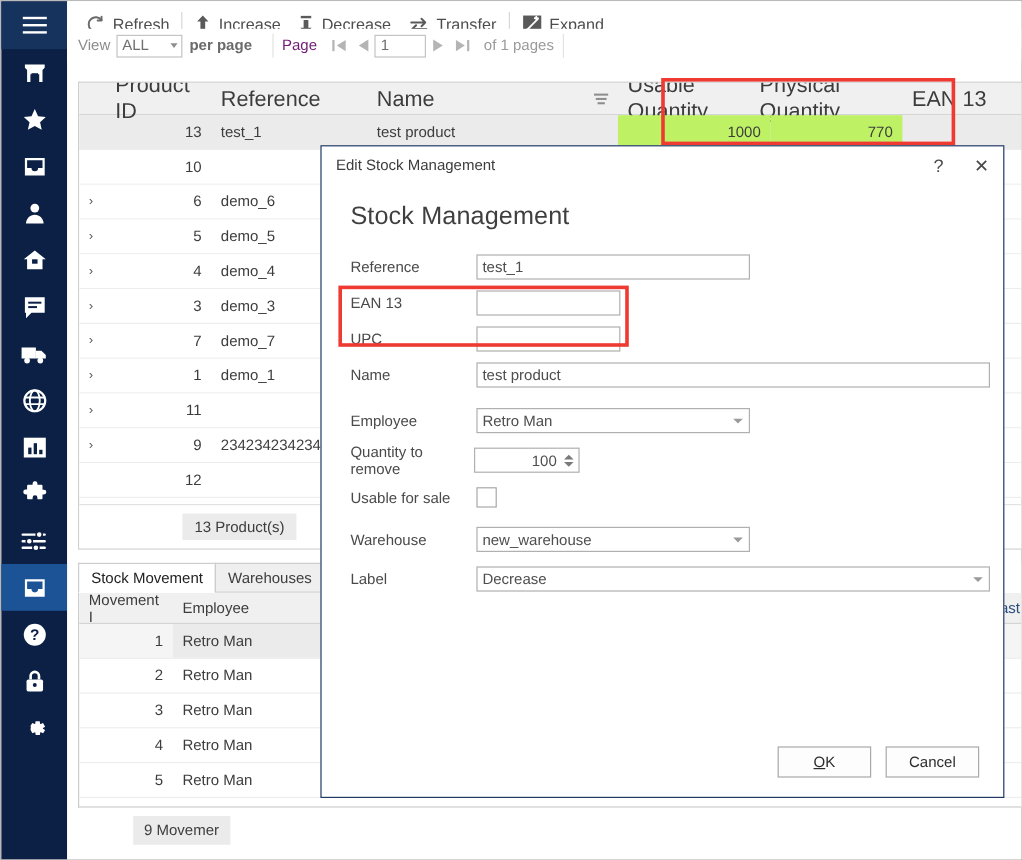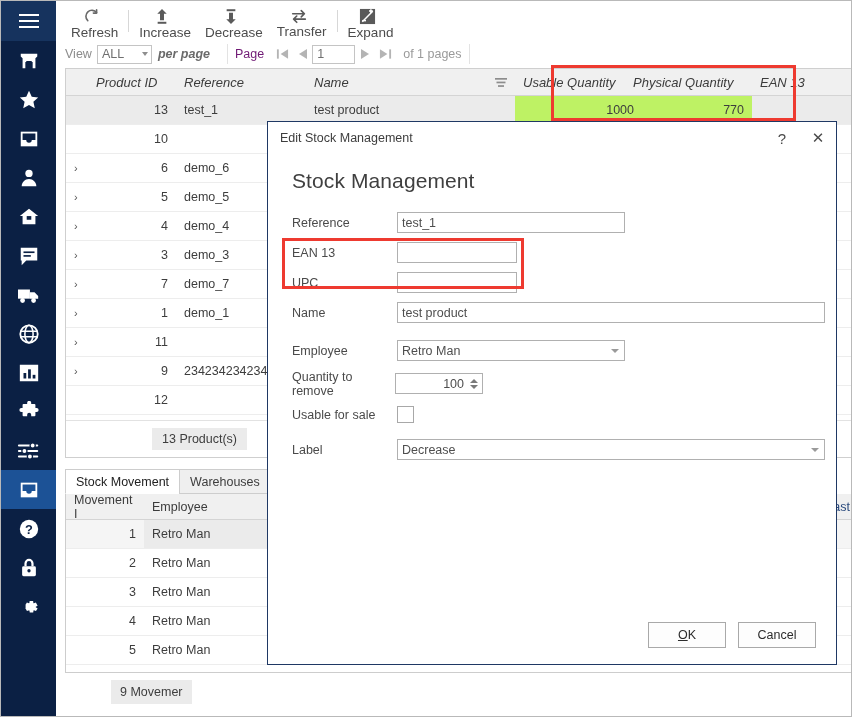--- a/index.html
+++ b/index.html
@@ -49,51 +49,50 @@
     width: 797px; height: 39px;
     background: #ffffff;
     display: flex; align-items: center;
     padding-left: 8px;
   }
   .tb-btn {
     display: flex; align-items: center;
     height: 26px; padding: 0 7px;
     color: #4d4d4d; font-size: 13.5px;
     cursor: default;
-    flex-direction: column;
   }
   .tb-btn .ic { margin-right: 6px; display: flex; align-items: center; }
   .tb-sep {
     width: 1px; height: 22px; background: #d7d7d7; margin: 0 3px;
   }
 
   
   #viewbar {
-    position: absolute; left: 0; top: 39px;
+    position: absolute; left: 0; top: 23px;
     width: 797px; height: 28px;
     display: flex; align-items: center;
     font-size: 12.5px; color: #9a9a9a;
     padding-left: 9px;
     background: #ffffff;
   }
   #viewbar .lbl { color: #8c8c8c; margin-right: 5px; }
   .mini-select {
     width: 55px; height: 19px;
     border: 1px solid #c4c4c4; background: #fff;
     display: flex; align-items: center; justify-content: space-between;
     padding: 0 3px 0 4px;
     font-size: 12.5px; color: #6f6f6f;
   }
   .mini-select .car {
     width: 0; height: 0;
     border-left: 3.5px solid transparent;
     border-right: 3.5px solid transparent;
     border-top: 4px solid #8e8e8e;
   }
-  #viewbar .perpage { color: #6a6a6a; font-weight: bold; margin: 0 10px 0 6px; font-size: 12.5px; font-style: italic;}
+  #viewbar .perpage { color: #6a6a6a; font-weight: bold; margin: 0 10px 0 6px; font-size: 12.5px;}
   #viewbar .pagelbl { color: #701a75; margin-right: 8px; }
   .pg-ic { width: 20px; display: flex; align-items: center; justify-content: center; color: #b4b4b4; }
   .pg-input {
     width: 43px; height: 19px; border: 1px solid #c4c4c4;
     background: #fff; font-size: 12.5px; color: #6f6f6f;
     padding-left: 4px; display: flex; align-items: center;
   }
   #viewbar .ofpages { margin-left: 8px; color: #9a9a9a; }
   .vb-sep { width: 1px; height: 20px; background: #e3e3e3; margin: 0 7px; }
 
@@ -102,22 +101,21 @@
     position: absolute; left: 9px; top: 67px;
     width: 788px; height: 390px;
     border: 1px solid #cfcfcf;
     background: #fff;
     overflow: hidden;
   }
   #grid-header {
     display: flex; height: 27px;
     background: #f0f0f0;
     border-bottom: 1px solid #d4d4d4;
-    font-size: 13px; color: #3c3c3c;
-    font-style: italic;
+    font-size: 18px; color: #3c3c3c;
   }
   #grid-header .cell { padding: 0 8px; display: flex; align-items: center; height: 100%;}
   .c-exp { width: 22px; }
   .c-pid { width: 88px; }
   .c-ref { width: 130px; }
   .c-name { width: 190px; flex: 1; }
   .c-sorticon { width: 28px; justify-content: flex-start; }
   .c-phys { width: 127px; }
   .c-usab { width: 110px; }
   .c-ean  { width: 100px; }
@@ -795,20 +793,27 @@
             <span class="dn"></span>
           </span>
         </div>
       </div>
 
       <div class="frow" style="margin-bottom:12px;">
         <div class="flabel">Usable for sale</div>
         <div class="cbox"></div>
       </div>
 
+      <div class="frow" style="margin-bottom:10px;">
+        <div class="flabel">Warehouse</div>
+        <div class="fselect w-ref">
+          <span>new_warehouse</span>
+          <span class="car"></span>
+        </div>
+      </div>
 
       <div class="frow">
         <div class="flabel">Label</div>
         <div class="fselect w-wide">
           <span>Decrease</span>
           <span class="car"></span>
         </div>
       </div>
 
       <div id="hl-form"></div>

